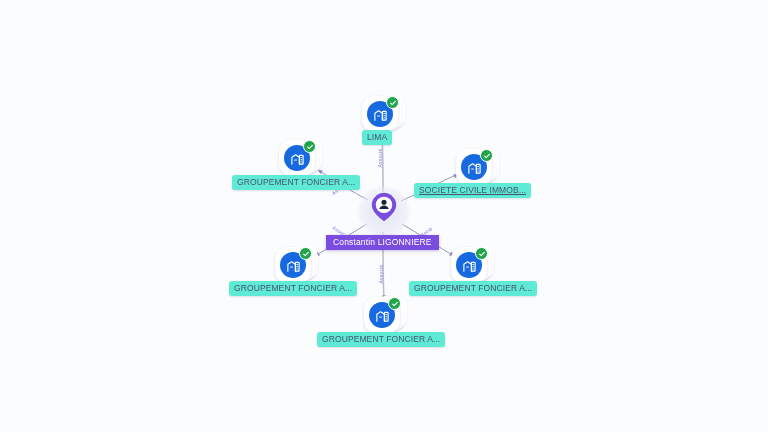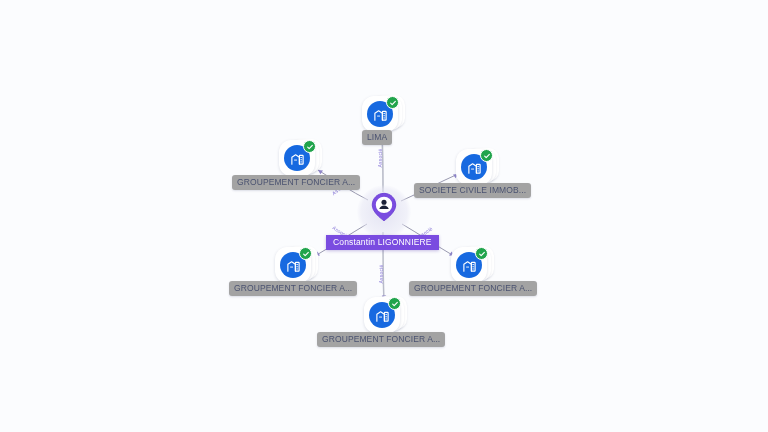--- a/index.html
+++ b/index.html
@@ -95,21 +95,21 @@
     display: flex;
     align-items: center;
     justify-content: center;
     box-sizing: border-box;
   }
   .verified-badge svg { display: block; }
 
   
   .name-chip {
     position: absolute;
-    background: #a3a3a3;
+    background: #5eead4;
     border-radius: 3px;
     box-shadow: 0 1px 2px rgba(60, 70, 110, 0.16);
     padding: 2px 5px 3px 5px;
     font-family: "Liberation Sans", sans-serif;
     font-size: 8.5px;
     color: #4a5270;
     letter-spacing: 0.1px;
     white-space: nowrap;
     user-select: none;
   }
@@ -243,21 +243,21 @@
         <path d="M17.2 10.5h1.6M17.2 14h1.6M17.2 17.5h1.6" stroke="#ffffff" stroke-width="1.4" stroke-linecap="round"></path>
         <path d="M7.2 14.5h3.4" stroke="#ffffff" stroke-width="1.4" stroke-linecap="round"></path>
       </svg>
     </div>
     <div class="verified-badge">
       <svg width="8" height="8" viewBox="0 0 24 24" fill="none">
         <path d="M5 12.5l4.5 4.5L19 7" stroke="#ffffff" stroke-width="3.4" stroke-linecap="round" stroke-linejoin="round"></path>
       </svg>
     </div>
   </div>
-  <div class="name-chip" style="left:414px; top:183px;">SOCIETE CIVILE IMMOB...</div>
+  <div class="name-chip" style="left:414px; top:183px;text-decoration:underline;">SOCIETE CIVILE IMMOB...</div>
 
   <div class="company-node" style="left:274px; top:243px;">
     <div class="stack-card c3"></div>
     <div class="stack-card c2"></div>
     <div class="stack-card c1"></div>
     <div class="node-disc">
       <svg width="15" height="15" viewBox="0 0 24 24" fill="none">
         <path d="M3 21V10l6-4 6 4v11" stroke="#ffffff" stroke-width="1.8" stroke-linejoin="round" stroke-linecap="round"></path>
         <rect x="15" y="7" width="6" height="14" rx="0.8" stroke="#ffffff" stroke-width="1.8"></rect>
         <path d="M17.2 10.5h1.6M17.2 14h1.6M17.2 17.5h1.6" stroke="#ffffff" stroke-width="1.4" stroke-linecap="round"></path>

